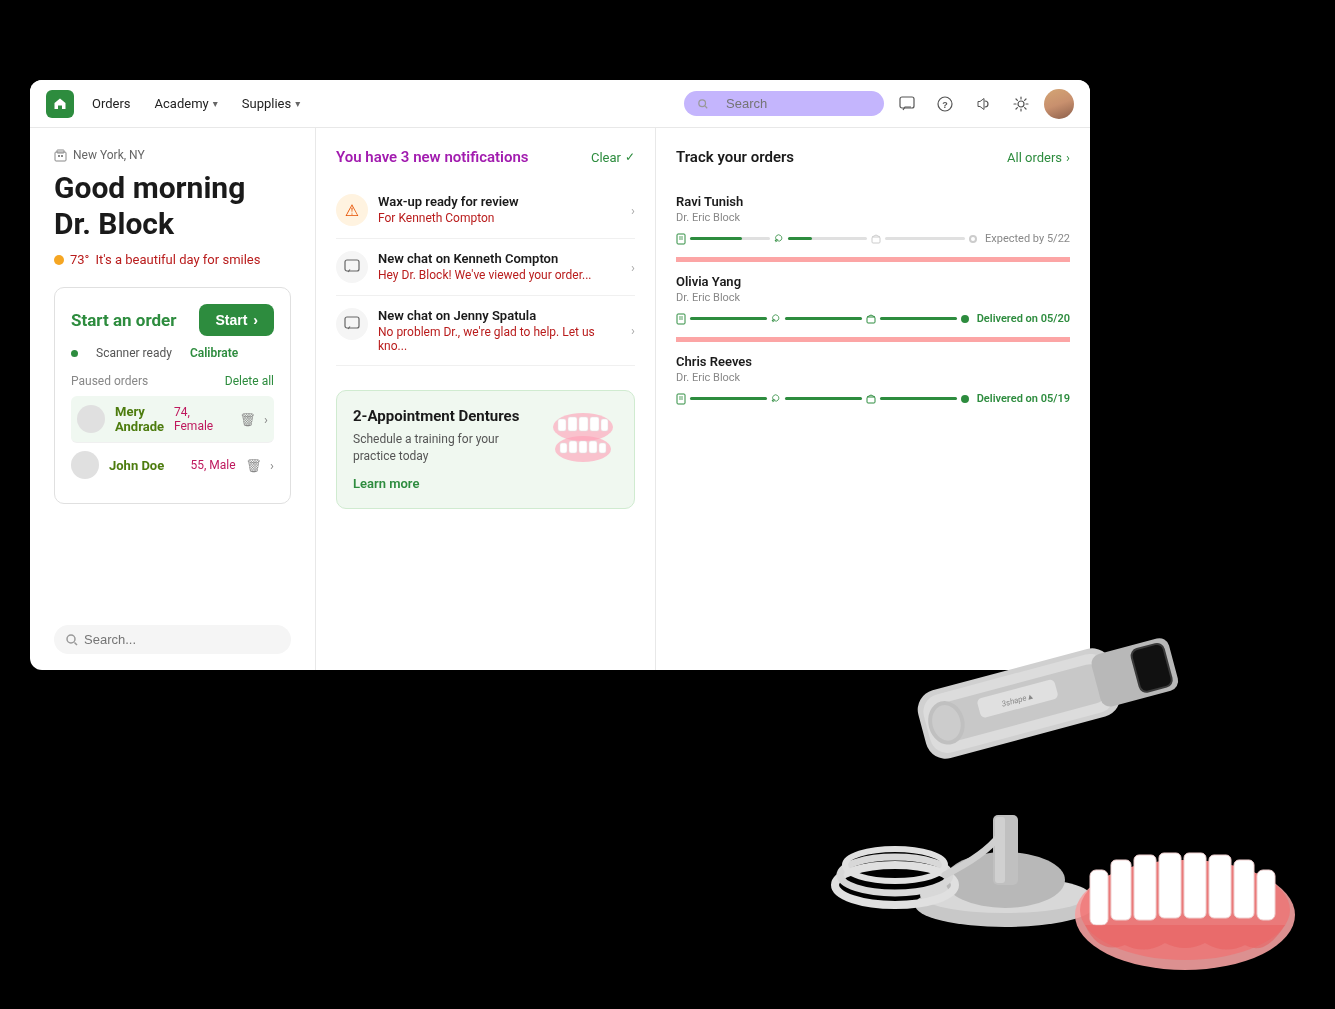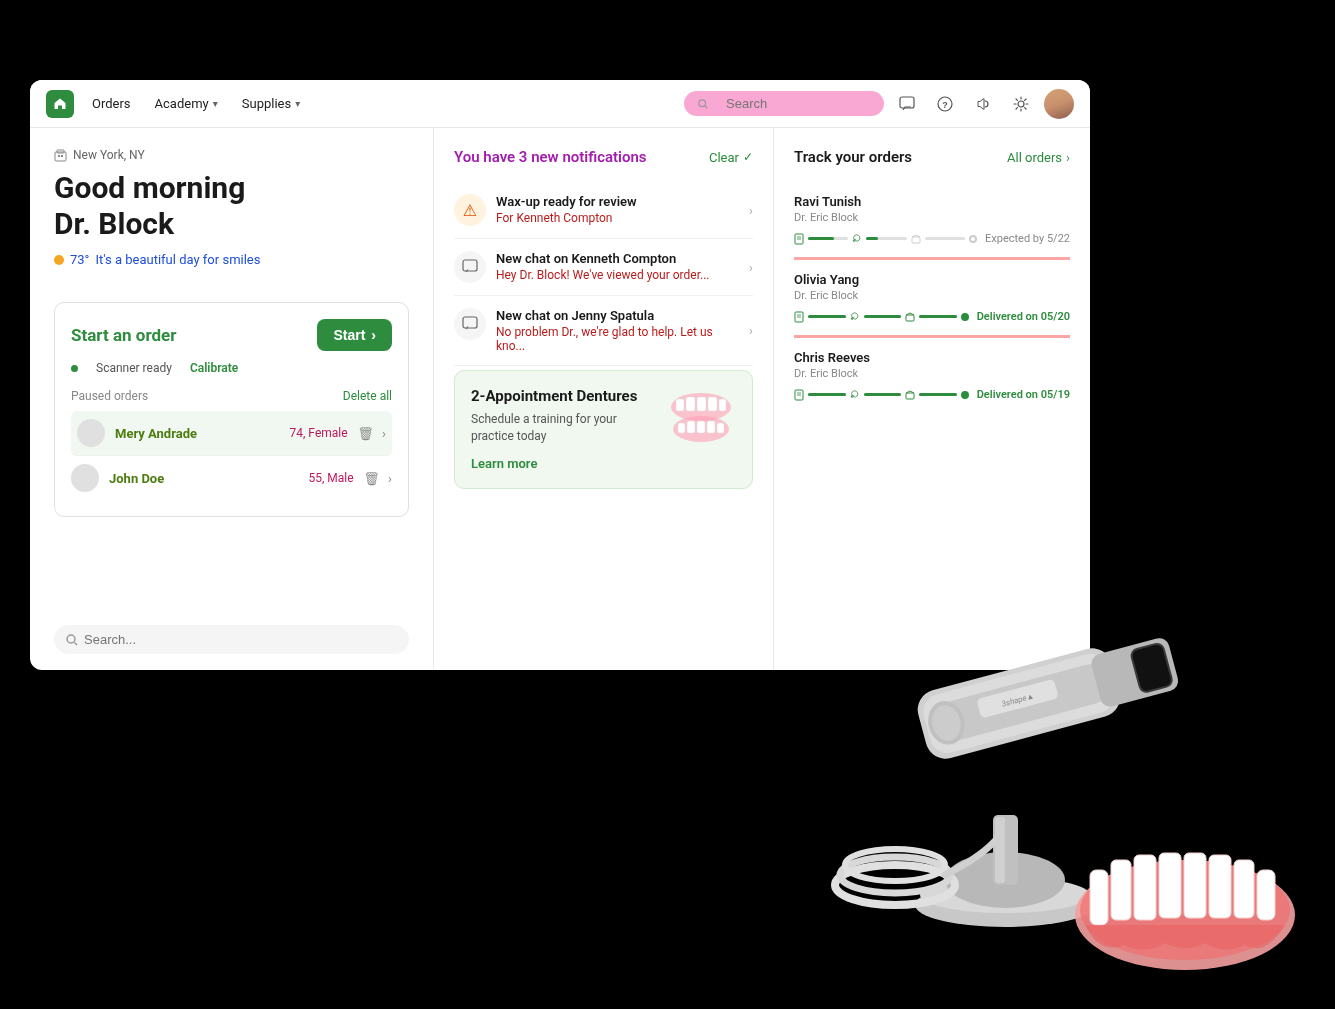--- a/index.html
+++ b/index.html
@@ -63,21 +63,21 @@
       align-items: center;
       gap: 4px;
     }
     .nav-chevron { font-size: 10px; color: #666; }
 
     .nav-spacer { flex: 1; }
 
     .search-bar {
       display: flex;
       align-items: center;
-      background: #f9a8d4;
+      background: #c4b5fd;
       border-radius: 20px;
       padding: 5px 14px;
       gap: 18px;
       width: 200px;
     }
     .search-bar input {
       border: none;
       background: transparent;
       font-size: 13px;
       color: #666;
@@ -118,21 +118,21 @@
     }
 
     
     .main-content {
       display: flex;
       height: calc(100% - 48px);
     }
 
     
     .left-panel {
-      width: 404px;
+      width: 286px;
       padding: 20px 24px;
       border-right: 1px solid #e8e8e8;
       overflow: hidden;
       position: relative;
     }
 
     .location-row {
       display: flex;
       align-items: center;
       gap: 6px;
@@ -147,22 +147,22 @@
       color: #1a1a1a;
       line-height: 1.2;
       margin-bottom: 10px;
     }
 
     .weather-row {
       display: flex;
       align-items: center;
       gap: 6px;
       font-size: 13px;
-      color: #1d4ed8;
-      margin-bottom: 35px;
+      color: #b91c1c;
+      margin-bottom: 20px;
     }
     .weather-dot {
       width: 10px;
       height: 10px;
       border-radius: 50%;
       background: #f5a623;
       display: inline-block;
     }
 
     
@@ -362,21 +362,21 @@
       color: #b91c1c;
     }
     .notif-arrow {
       color: #aaa;
       font-size: 13px;
       align-self: center;
     }
 
     
     .promo-card {
-      margin-top: 4px;
+      margin-top: 24px;
       background: #f0f8f0;
       border-radius: 10px;
       padding: 16px;
       display: flex;
       gap: 10px;
       align-items: flex-start;
       border: 1px solid #d0ebd0;
     }
     .promo-content { flex: 1; }
     .promo-title {
@@ -425,21 +425,21 @@
       display: flex;
       align-items: center;
       gap: 4px;
       color: #2d8c3e;
       font-size: 13px;
       cursor: pointer;
     }
 
     .order-row {
       padding: 12px 0;
-      border-bottom: 3px solid #fca5a5;
+      border-bottom: 5px solid #fca5a5;
     }
     .order-row:last-child { border-bottom: none; }
     .order-name {
       font-size: 13px;
       font-weight: 600;
       color: #1a1a1a;
       margin-bottom: 2px;
     }
     .order-doctor {
       font-size: 11px;

